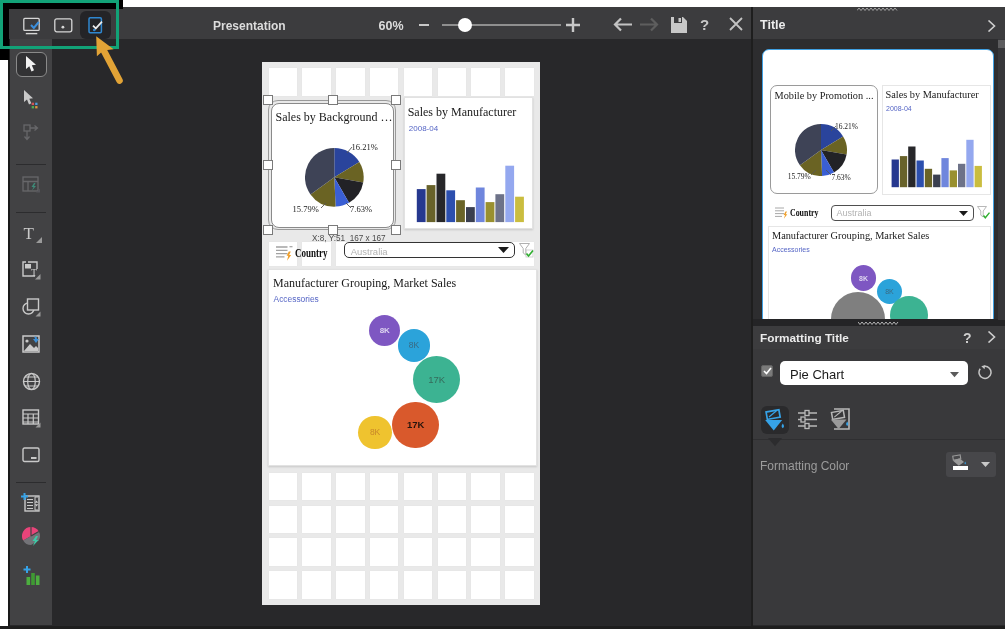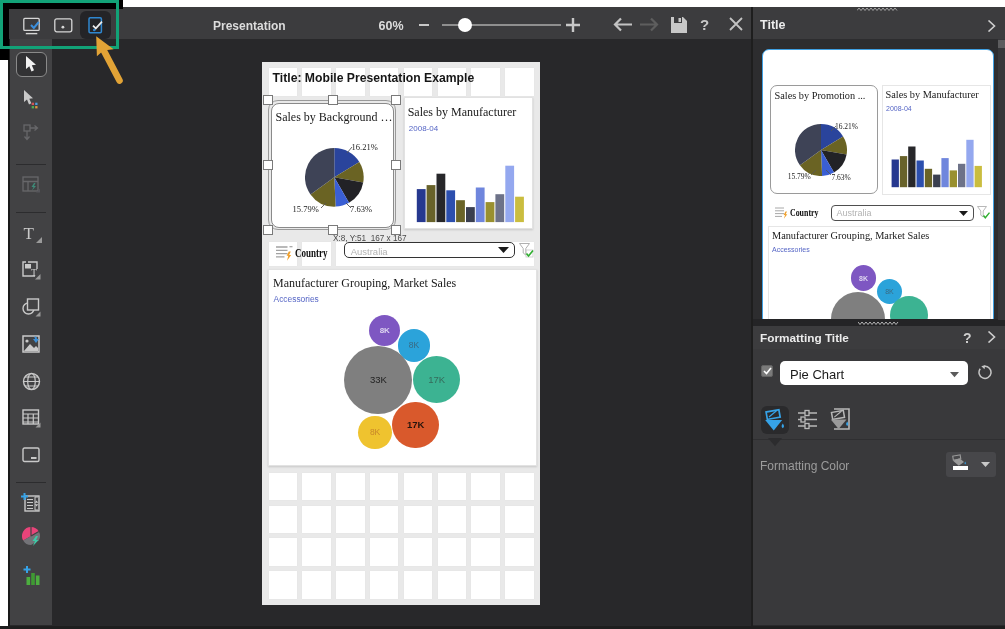--- a/index.html
+++ b/index.html
@@ -163,21 +163,20 @@
     <div class="cell" style="left:302.4px;top:571.2px;width:28.6px;height:27.6px"></div>
     <div class="cell" style="left:336.1px;top:571.2px;width:28.6px;height:27.6px"></div>
     <div class="cell" style="left:369.9px;top:571.2px;width:28.6px;height:27.6px"></div>
     <div class="cell" style="left:403.7px;top:571.2px;width:28.6px;height:27.6px"></div>
     <div class="cell" style="left:437.5px;top:571.2px;width:28.6px;height:27.6px"></div>
     <div class="cell" style="left:471.2px;top:571.2px;width:28.6px;height:27.6px"></div>
     <div class="cell" style="left:505.0px;top:571.2px;width:28.6px;height:27.6px"></div>
     <div class="cell" style="left:268.6px;top:241.9px;width:28.6px;height:24.5px"></div>
     <div class="cell" style="left:302.4px;top:241.9px;width:28.6px;height:24.5px"></div>
     <div class="cell" style="left:336.2px;top:241.9px;width:197.4px;height:24.5px"></div>
-    <div class="abs" style="left:272.6px;top:70.5px;font-size:12.2px;font-weight:bold;color:#161616;white-space:nowrap">Title: Mobile Presentation Example</div>
     <div class="abs" style="left:404.2px;top:97.3px;width:129px;height:131.3px;background:#fff;border:1px solid #e2e2e2;box-shadow:0 1px 2px rgba(0,0,0,0.15)"></div>
     <div class="abs serif" style="left:407.7px;top:105px;font-size:12px;color:#1a1a1a;white-space:nowrap">Sales by Manufacturer</div>
     <div class="abs" style="left:408.8px;top:123.5px;font-size:8px;color:#5565c5">2008-04</div>
     <svg class="abs" style="left:404.2px;top:97.3px" width="129" height="131">
       <rect x="12.8" y="92.1" width="8.8" height="33.0" fill="#26388f"></rect>
       <rect x="22.6" y="88.1" width="8.8" height="37.0" fill="#68622a"></rect>
       <rect x="32.5" y="76.7" width="8.8" height="48.4" fill="#27272a"></rect>
       <rect x="42.3" y="93.3" width="8.8" height="31.8" fill="#2c4fae"></rect>
       <rect x="52.1" y="103.2" width="8.8" height="21.9" fill="#6a6428"></rect>
       <rect x="62.0" y="110.1" width="8.8" height="15.0" fill="#3a3f50"></rect>
@@ -211,21 +210,21 @@
     </svg>
     <div class="abs" style="left:267.5px;top:99.8px;width:128.5px;height:130.2px;border:1px solid #9a9a9a;border-radius:10px"></div>
     <div class="handle" style="left:262.5px;top:94.8px"></div>
     <div class="handle" style="left:262.5px;top:225.0px"></div>
     <div class="handle" style="left:327.7px;top:94.8px"></div>
     <div class="handle" style="left:327.7px;top:225.0px"></div>
     <div class="handle" style="left:391.0px;top:94.8px"></div>
     <div class="handle" style="left:391.0px;top:225.0px"></div>
     <div class="handle" style="left:262.5px;top:160.0px"></div>
     <div class="handle" style="left:391.0px;top:160.0px"></div>
-    <div class="abs" style="left:333px;top:234px;font-size:8.2px;color:#4a4a4a;white-space:nowrap">X:8, Y:51&nbsp;&nbsp;167 x 167</div>
+    <div class="abs" style="left:312px;top:234px;font-size:8.2px;color:#4a4a4a;white-space:nowrap">X:8, Y:51&nbsp;&nbsp;167 x 167</div>
     <svg class="abs" style="left:276px;top:246px" width="17" height="16">
 <path d="M0,1 H11.5 M0,4.3 H11.5 M0,7.6 H11.5 M0,10.9 H8.5" stroke="#a2a2a2" stroke-width="1.3"></path>
 <path d="M13.5,0.7 H16.5" stroke="#a2a2a2" stroke-width="1.2"></path>
 <path d="M12.8,5.5 L10.6,9.8 H12.3 L11,14.8 L15.2,8.9 H13.2 L14.8,5.5 Z" fill="#f0a02c"></path>
     </svg>
     <div class="abs serif" style="left:294.5px;top:245.8px;font-size:12px;font-weight:bold;color:#0f0f0f;transform:scaleX(0.75);transform-origin:0 0;white-space:nowrap">Country</div>
     <div class="abs" style="left:344.2px;top:242.1px;width:171px;height:15.6px;background:#fff;border:1.4px solid #333;border-radius:5px"></div>
     <div class="abs" style="left:350.7px;top:245.5px;font-size:9.5px;color:#b3b3b3">Australia</div>
     <svg class="abs" style="left:498px;top:247.3px" width="11" height="6">
       <path d="M0,0 H11 L5.5,6 Z" fill="#1a1a1a"></path>
@@ -233,21 +232,20 @@
     <svg class="abs" style="left:518.5px;top:242.5px" width="15" height="16">
 <path d="M0.5,0.5 H10.5 L6.8,5.5 V12 L4.2,10 V5.5 Z" fill="none" stroke="#b0b0b0" stroke-width="1"></path>
 <rect x="7" y="7" width="7" height="7" fill="none" stroke="#c8c8c8" stroke-width="0.8"></rect>
 <path d="M7.5,10.5 L9.5,13 L14,7.5" stroke="#2faf2f" stroke-width="1.6" fill="none"></path>
     </svg>
     <div class="abs" style="left:268.1px;top:268.6px;width:269.1px;height:197.8px;background:#fff;border:1px solid #e2e2e2;box-shadow:0 1px 2px rgba(0,0,0,0.15)"></div>
     <div class="abs serif" style="left:273px;top:276px;font-size:12px;color:#1a1a1a;white-space:nowrap">Manufacturer Grouping, Market Sales</div>
     <div class="abs" style="left:273.6px;top:293.5px;font-size:8.4px;color:#5565c5">Accessories</div>
     <div class="abs" style="left:369.2px;top:315.2px;width:31.2px;height:31.2px;border-radius:50%;background:#7e57c2;display:flex;align-items:center;justify-content:center;font-size:8px;font-weight:bold;color:#ded5f0">8K</div>
     <div class="abs" style="left:397.8px;top:329.2px;width:32.4px;height:32.4px;border-radius:50%;background:#2ba3da;display:flex;align-items:center;justify-content:center;font-size:8.5px;font-weight:normal;color:#3a6a83">8K</div>
-    <div class="abs" style="left:344.4px;top:345.5px;width:68.0px;height:68.0px;border-radius:50%;background:#7f7f7f;display:flex;align-items:center;justify-content:center;font-size:9.5px;font-weight:normal;color:#1f1f1f">33K</div>
     <div class="abs" style="left:413.0px;top:355.8px;width:47.4px;height:47.4px;border-radius:50%;background:#3cb392;display:flex;align-items:center;justify-content:center;font-size:9.5px;font-weight:normal;color:#356b5b">17K</div>
     <div class="abs" style="left:392.3px;top:401.6px;width:46.6px;height:46.6px;border-radius:50%;background:#d9592c;display:flex;align-items:center;justify-content:center;font-size:9.5px;font-weight:bold;color:#26150d">17K</div>
     <div class="abs" style="left:358.2px;top:415.5px;width:33.8px;height:33.8px;border-radius:50%;background:#efc32f;display:flex;align-items:center;justify-content:center;font-size:8.5px;font-weight:normal;color:#c9882a">8K</div>
     <div class="abs" style="left:760px;top:18px;font-size:12.5px;font-weight:bold;color:#ececec">Title</div>
     <svg class="abs" style="left:986.5px;top:19.5px" width="9" height="12">
       <path d="M1.5,0.5 L7.5,6 L1.5,11.5" stroke="#cfcfcf" stroke-width="1.6" fill="none"></path>
     </svg>
     <svg class="abs" style="left:857px;top:6.5px" width="42" height="5">
       <path d="M0,3.5 l2,-2.5 l2,2.5" stroke="#bdbdbd" stroke-width="0.8" fill="none"></path>
       <path d="M4,3.5 l2,-2.5 l2,2.5" stroke="#bdbdbd" stroke-width="0.8" fill="none"></path>
@@ -270,21 +268,21 @@
       <path d="M24,1 l2,2.5 l2,-2.5" stroke="#d8d8d8" stroke-width="0.8" fill="none"></path>
       <path d="M28,1 l2,2.5 l2,-2.5" stroke="#d8d8d8" stroke-width="0.8" fill="none"></path>
       <path d="M32,1 l2,2.5 l2,-2.5" stroke="#d8d8d8" stroke-width="0.8" fill="none"></path>
       <path d="M36,1 l2,2.5 l2,-2.5" stroke="#d8d8d8" stroke-width="0.8" fill="none"></path>
     </svg>
     <div class="abs" style="left:997.5px;top:39.4px;width:7.5px;height:281px;background:#37373a"></div>
     <div class="abs" style="left:997.5px;top:39.5px;width:7.5px;height:8.5px;background:#5c5c5e"></div>
     <div class="abs" style="left:753.2px;top:39.4px;width:251.8px;height:279.4px;overflow:hidden">
       <div class="abs" style="left:8.8px;top:9.9px;width:232.5px;height:276px;background:#fff;border:1.6px solid #3fa0e2;border-radius:7px;overflow:hidden">
         <div class="abs" style="left:6.600000000000023px;top:35.0px;width:108px;height:108.5px;background:#fff;border:1px solid #9a9a9a;border-radius:7px"></div>
-        <div class="abs serif" style="left:11.5px;top:40.2px;font-size:10.3px;color:#1a1a1a;white-space:nowrap">Sales by Promotion ...</div>
+        <div class="abs serif" style="left:11.5px;top:40.2px;font-size:10.3px;color:#1a1a1a;white-space:nowrap">Mobile by Promotion ...</div>
         <svg class="abs" style="left:32.5px;top:74.2px" width="52" height="52">
           <path d="M26.0,26.0 L26.0,0.0 A26,26 0 0 1 48.1,12.4 Z" fill="#2a449c"></path>
           <path d="M26.0,26.0 L48.1,12.4 A26,26 0 0 1 51.6,30.5 Z" fill="#6a6323"></path>
           <path d="M26.0,26.0 L51.6,30.5 A26,26 0 0 1 39.0,48.5 Z" fill="#222226"></path>
           <path d="M26.0,26.0 L39.0,48.5 A26,26 0 0 1 27.1,52.0 Z" fill="#3a5fd4"></path>
           <path d="M26.0,26.0 L27.1,52.0 A26,26 0 0 1 4.9,41.2 Z" fill="#6a6323"></path>
           <path d="M26.0,26.0 L4.9,41.2 A26,26 0 0 1 26.0,0.0 Z" fill="#3e4356"></path>
         </svg>
         <div class="abs serif" style="left:71.89999999999998px;top:71.4px;font-size:7.5px;color:#222">16.21%</div>
         <div class="abs serif" style="left:24.700000000000045px;top:122.00000000000001px;font-size:7.5px;color:#222">15.79%</div>

